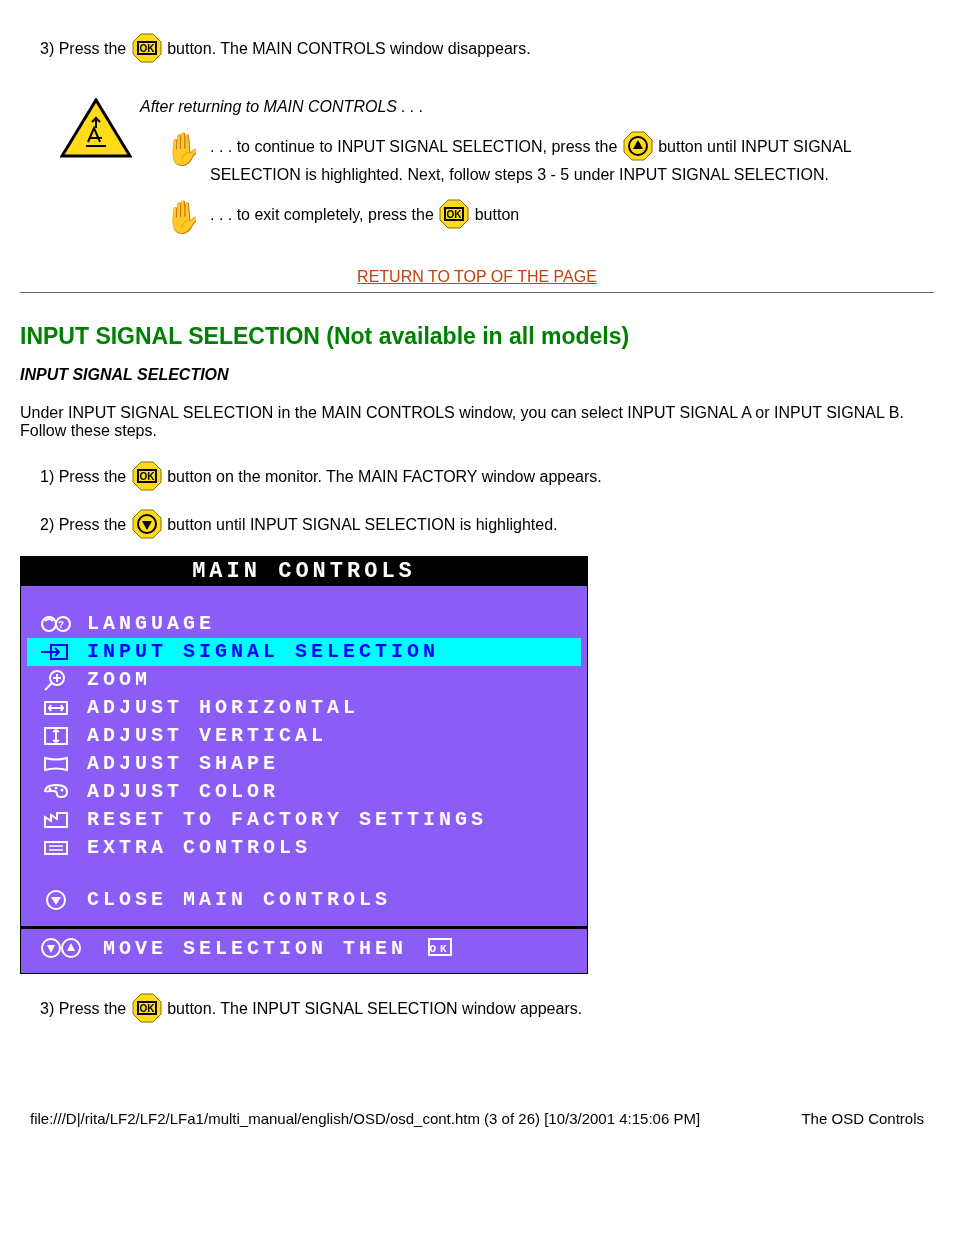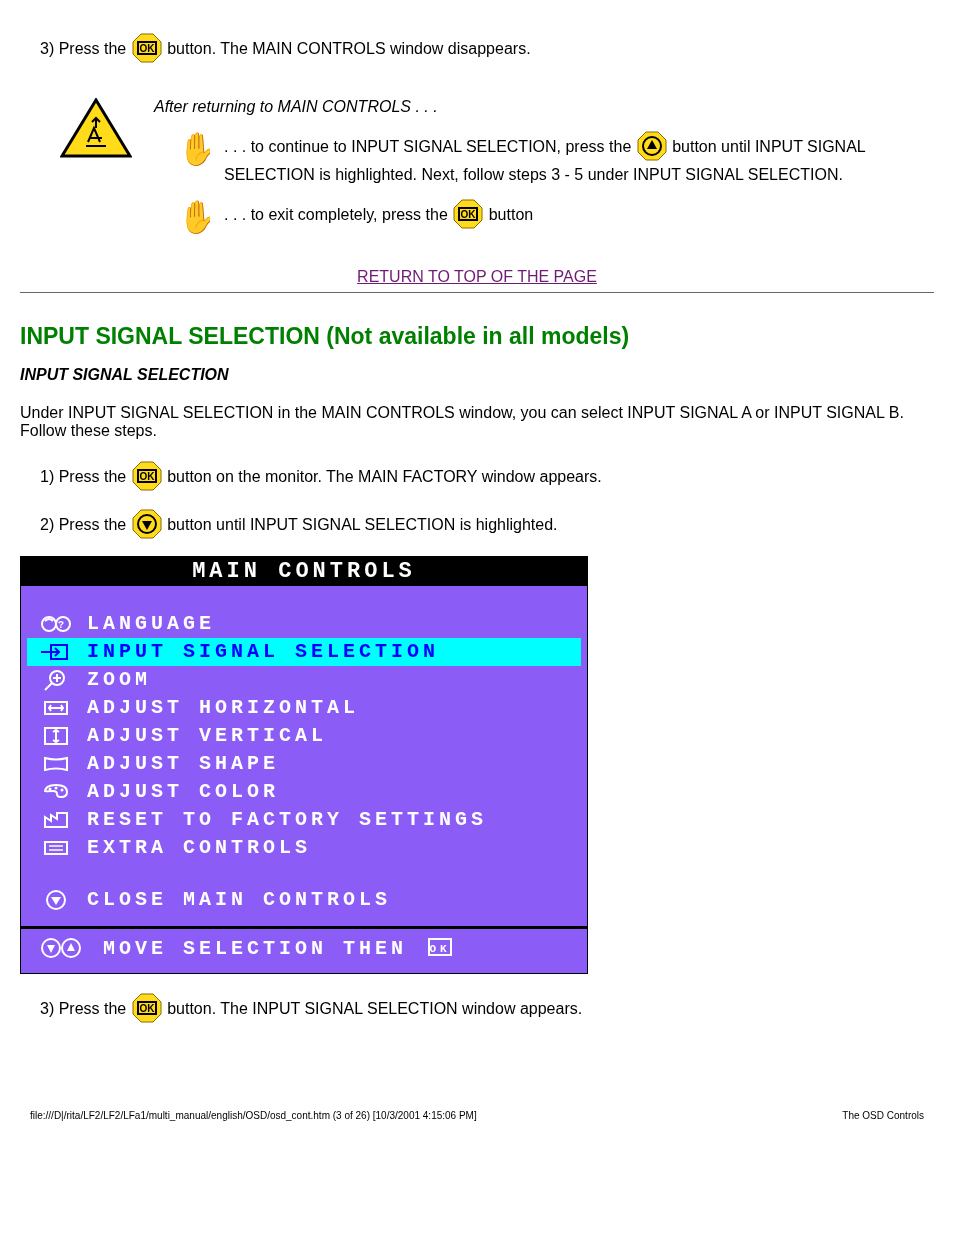--- a/index.html
+++ b/index.html
@@ -13,37 +13,37 @@
   .page {
     padding: 20px 20px 40px 20px;
   }
   .step {
     margin: 12px 0;
     padding-left: 20px;
   }
   .warn-row {
     display: flex;
     align-items: flex-start;
-    gap: 22px;
+    gap: 8px;
     margin: 30px 0 10px 0;
     padding-left: 40px;
   }
   .smart-row {
     display: flex;
     align-items: flex-start;
     gap: 14px;
     margin-top: 14px;
     padding-left: 20px;
   }
   .return-link {
     text-align: center;
     margin: 30px 0 6px;
   }
   .return-link a {
-    color: #701a75;
+    color: #c2410c;
     text-decoration: underline;
   }
   hr.sep {
     border: none;
     border-top: 1px solid #666;
     margin: 6px 0 30px;
   }
   .section-title {
     color: #008000;
     font-weight: bold;
@@ -110,21 +110,21 @@
   .osd-footer {
     padding: 8px 6px;
   }
   .osd-footer-row {
     display: flex;
     align-items: flex-start;
     gap: 20px;
     padding-left: 12px;
   }
   .pagefoot {
-    font-size: 10px;
+    font-size: 15px;
     padding: 30px 30px 10px;
     display: flex;
     justify-content: space-between;
     text-align: center;
   }
   .warn-text { flex: 1; }
 </style>
 </head>
 <body>
 

